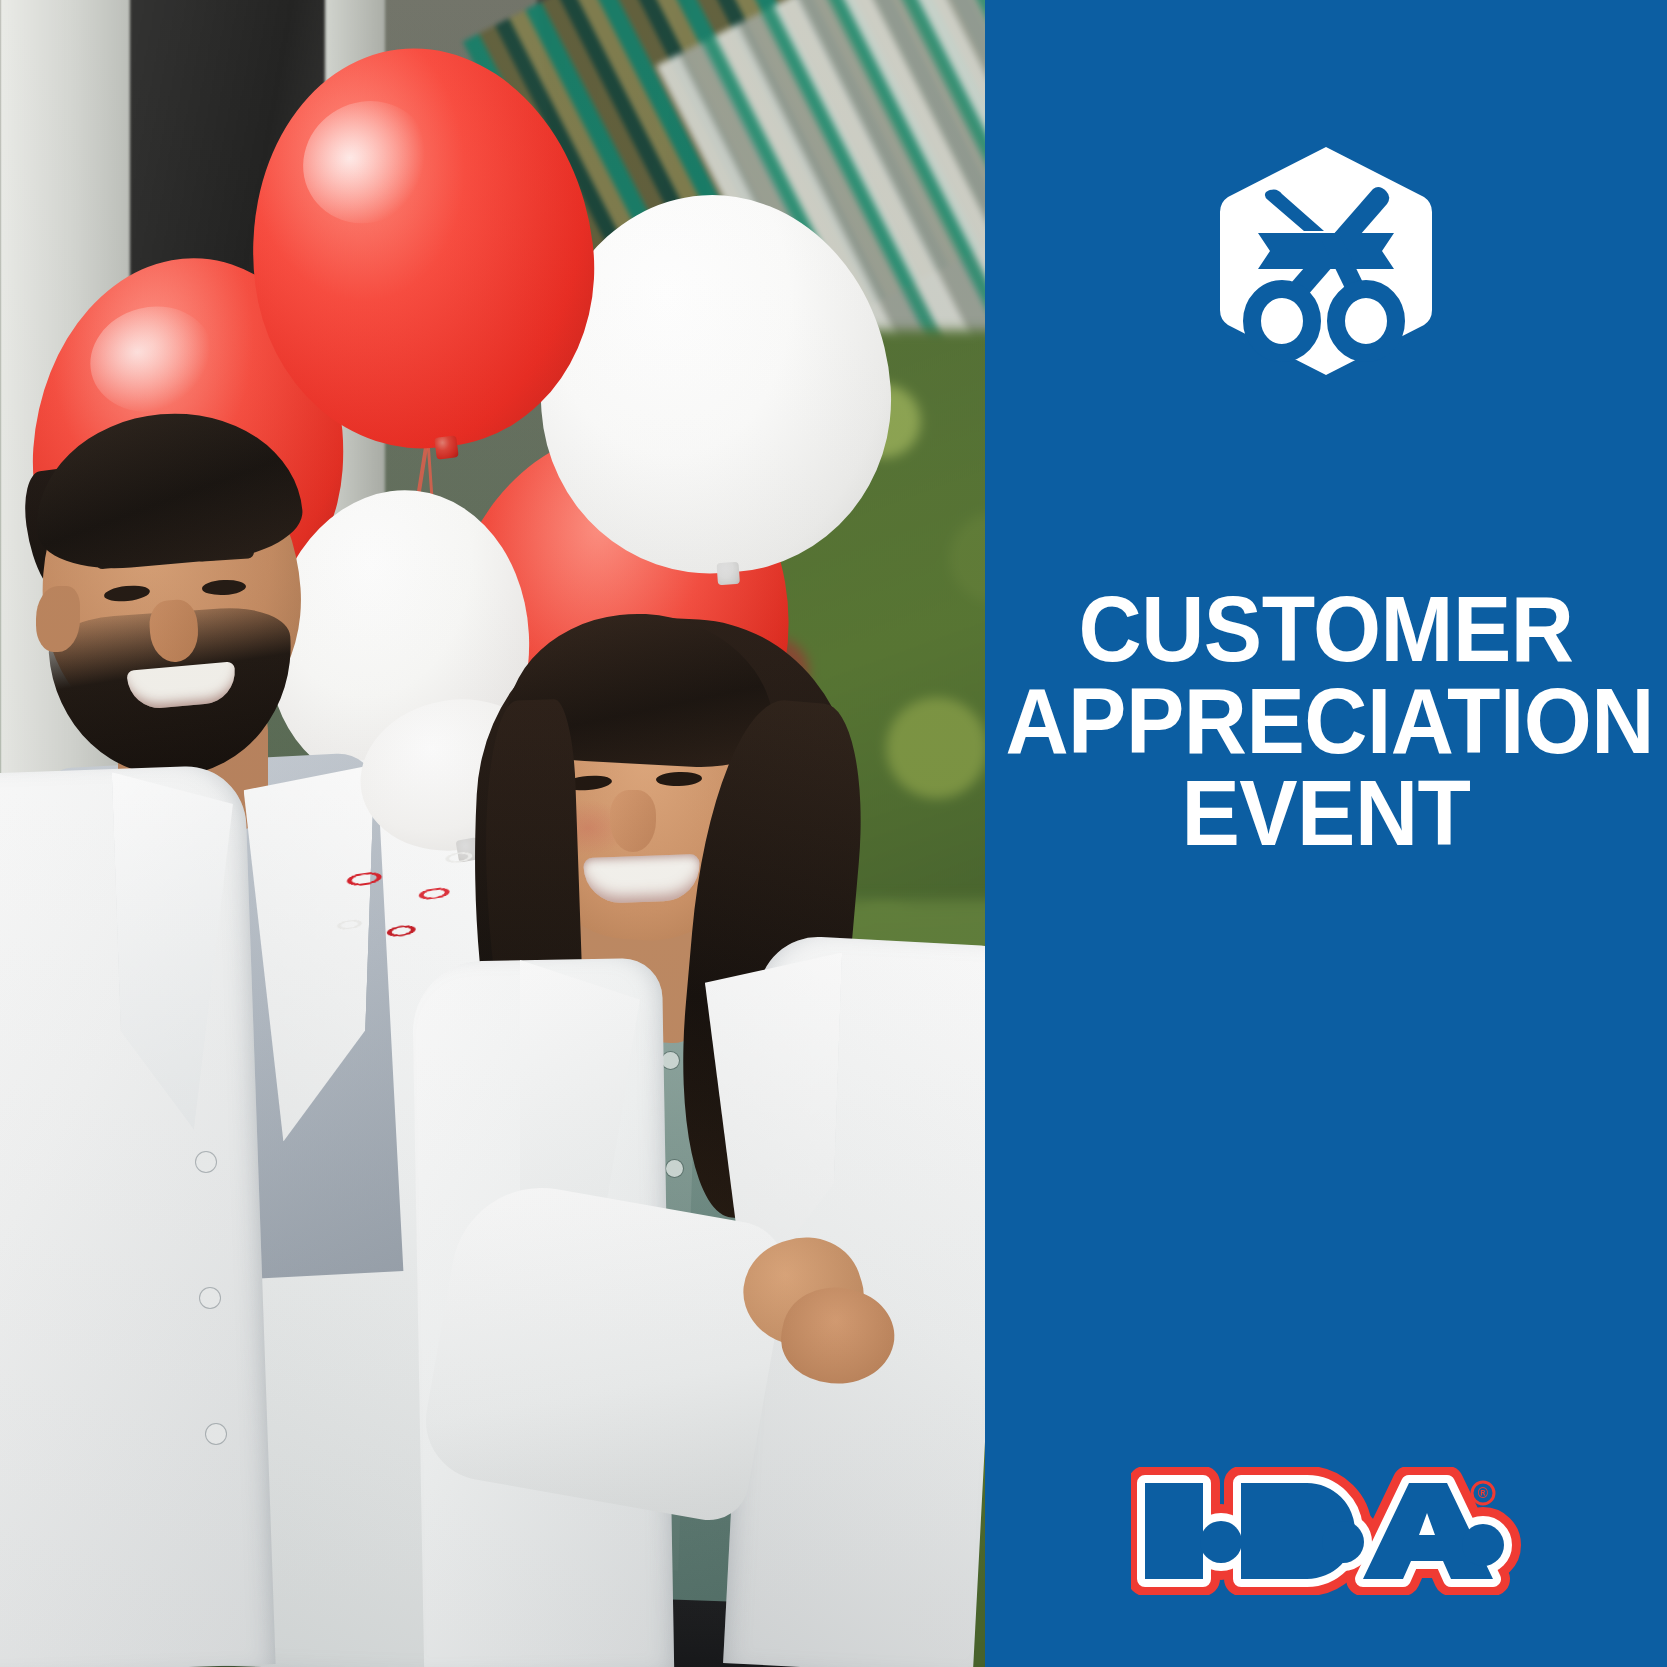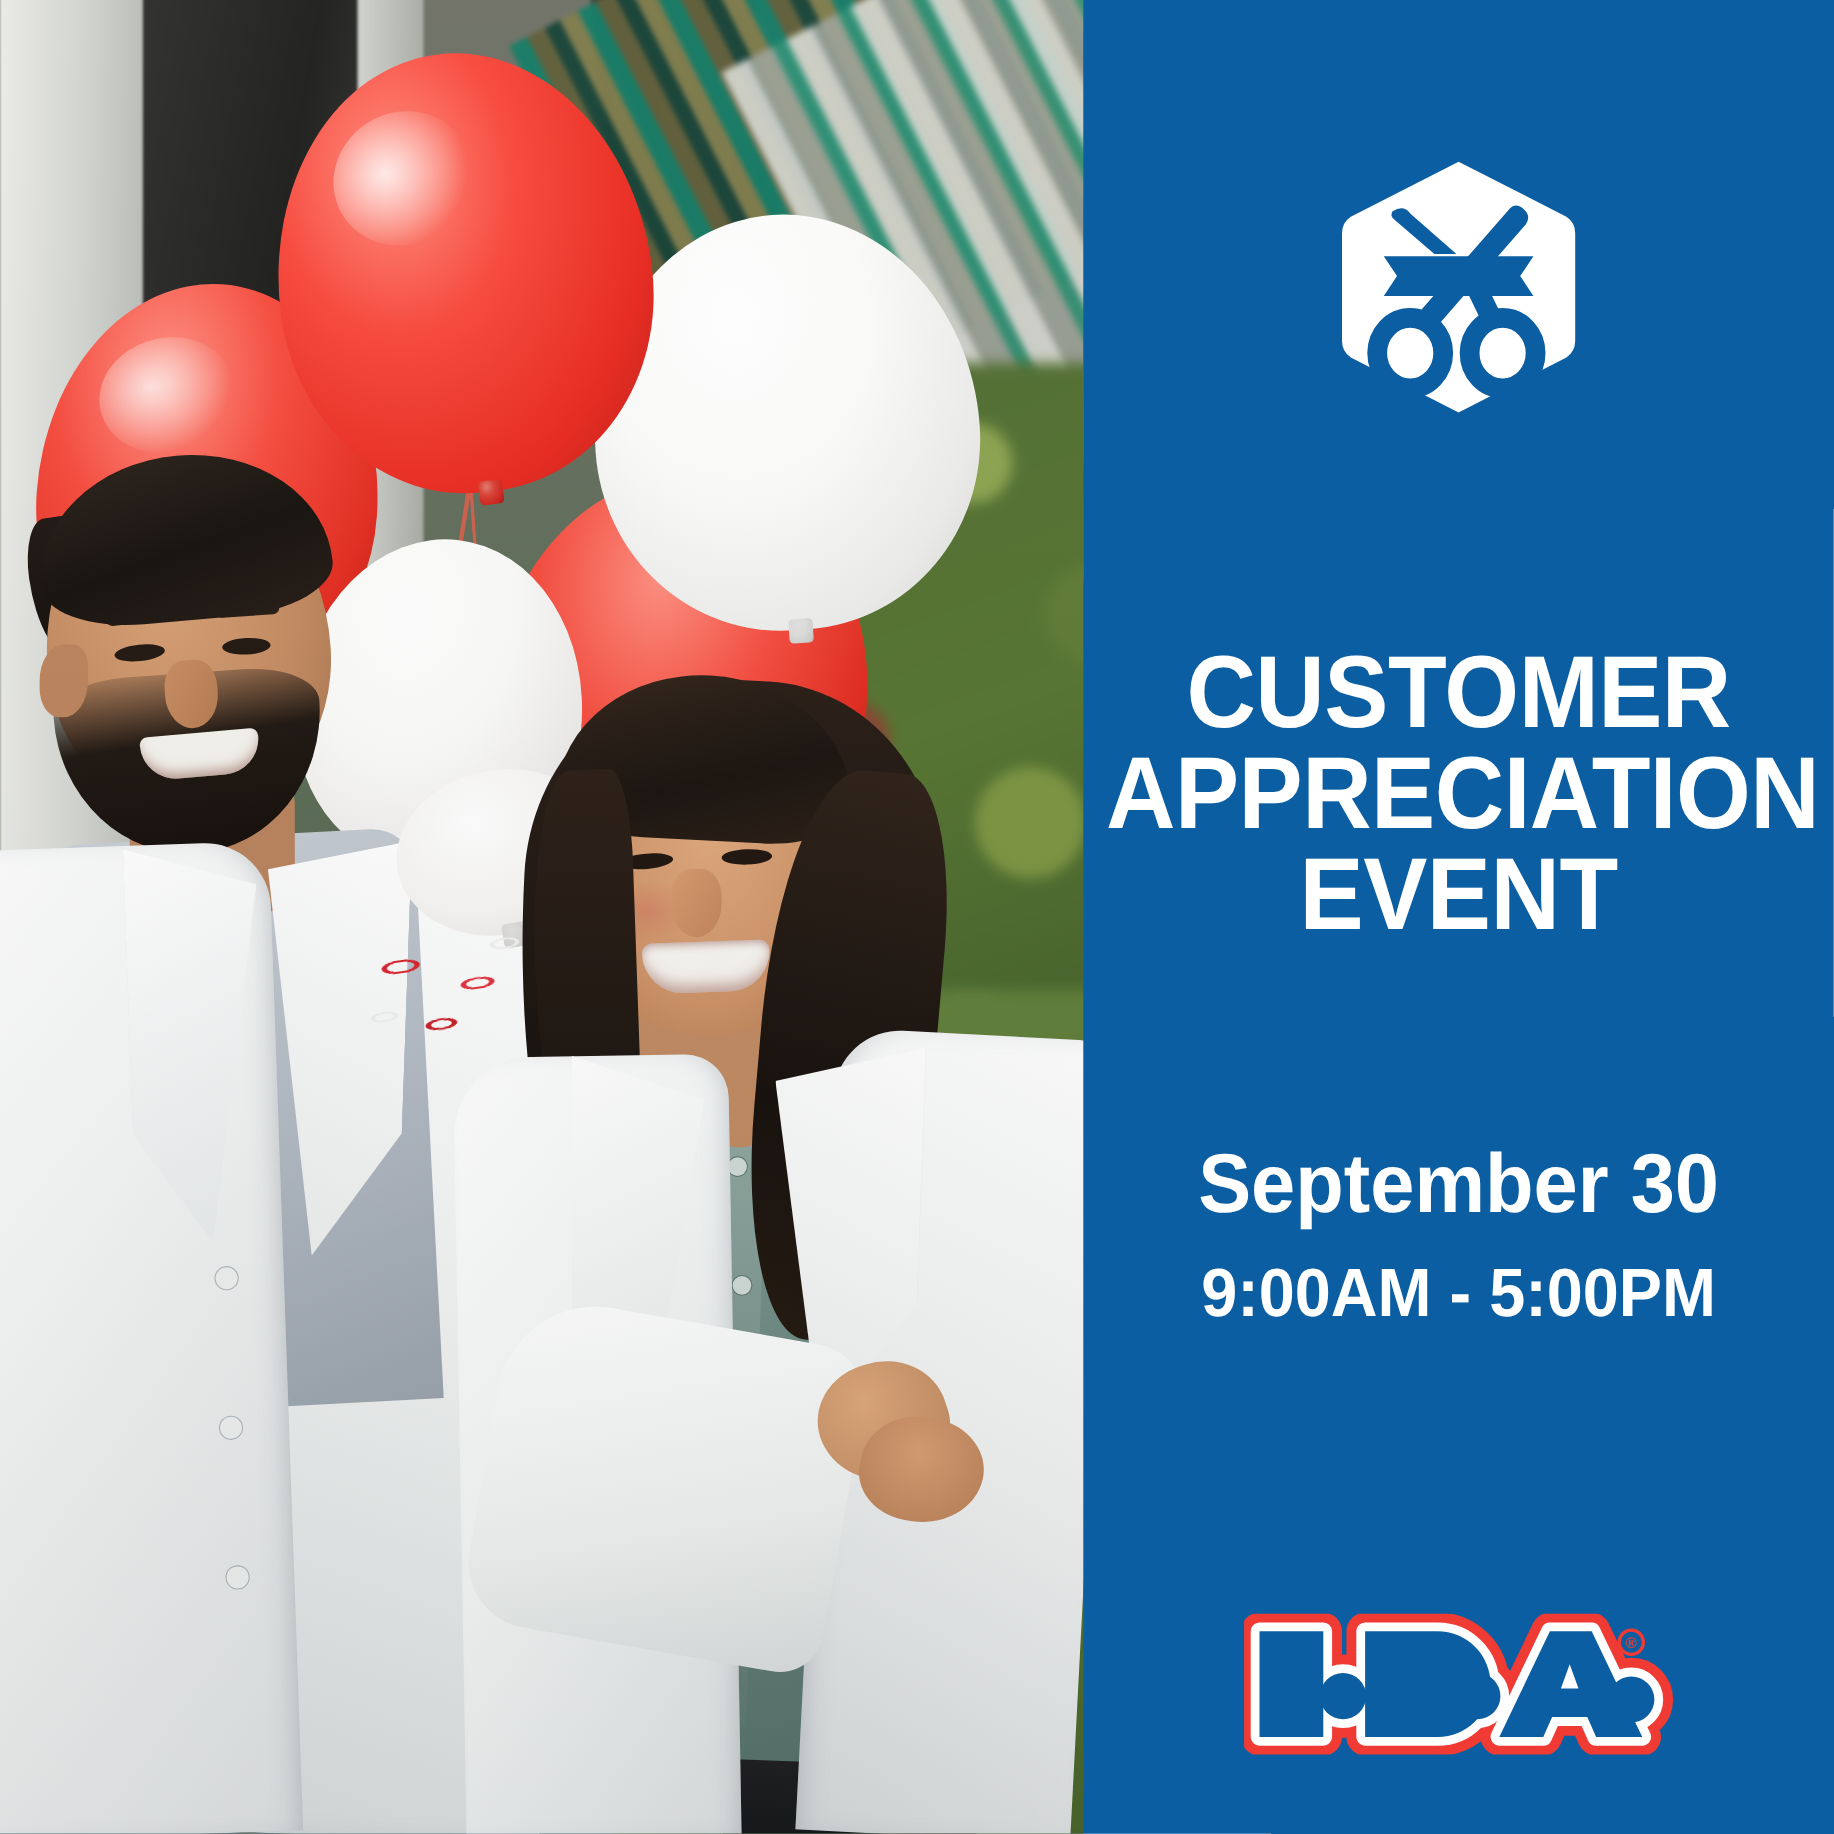--- a/index.html
+++ b/index.html
@@ -615,24 +615,20 @@
 
       <ellipse cx="148" cy="176" rx="30" ry="32" fill="none" stroke="#0c5ea2" stroke-width="18"></ellipse>
     </svg>
 
     <div class="headline">
       <span>CUSTOMER</span>
       <span>APPRECIATION</span>
       <span>EVENT</span>
     </div>
 
-    <div class="datetime">
-      <div class="date-line">September 30</div>
-      <div class="time-line">9:00AM - 5:00PM</div>
-    </div>
 
     <svg class="brand-logo" viewBox="0 0 390 128">
       <defs>
         <g id="idaShapes">
 
           <path d="M14 16 H72 V112 H14 Z"></path>
 
           <circle cx="90" cy="75" r="21"></circle>
 
           <path d="M110 16 H176 a48 48 0 0 1 0 96 H110 Z M150 46 a0 0 0 0 0 0 0 h18 a18 18 0 0 1 0 36 h-18 Z"></path>

